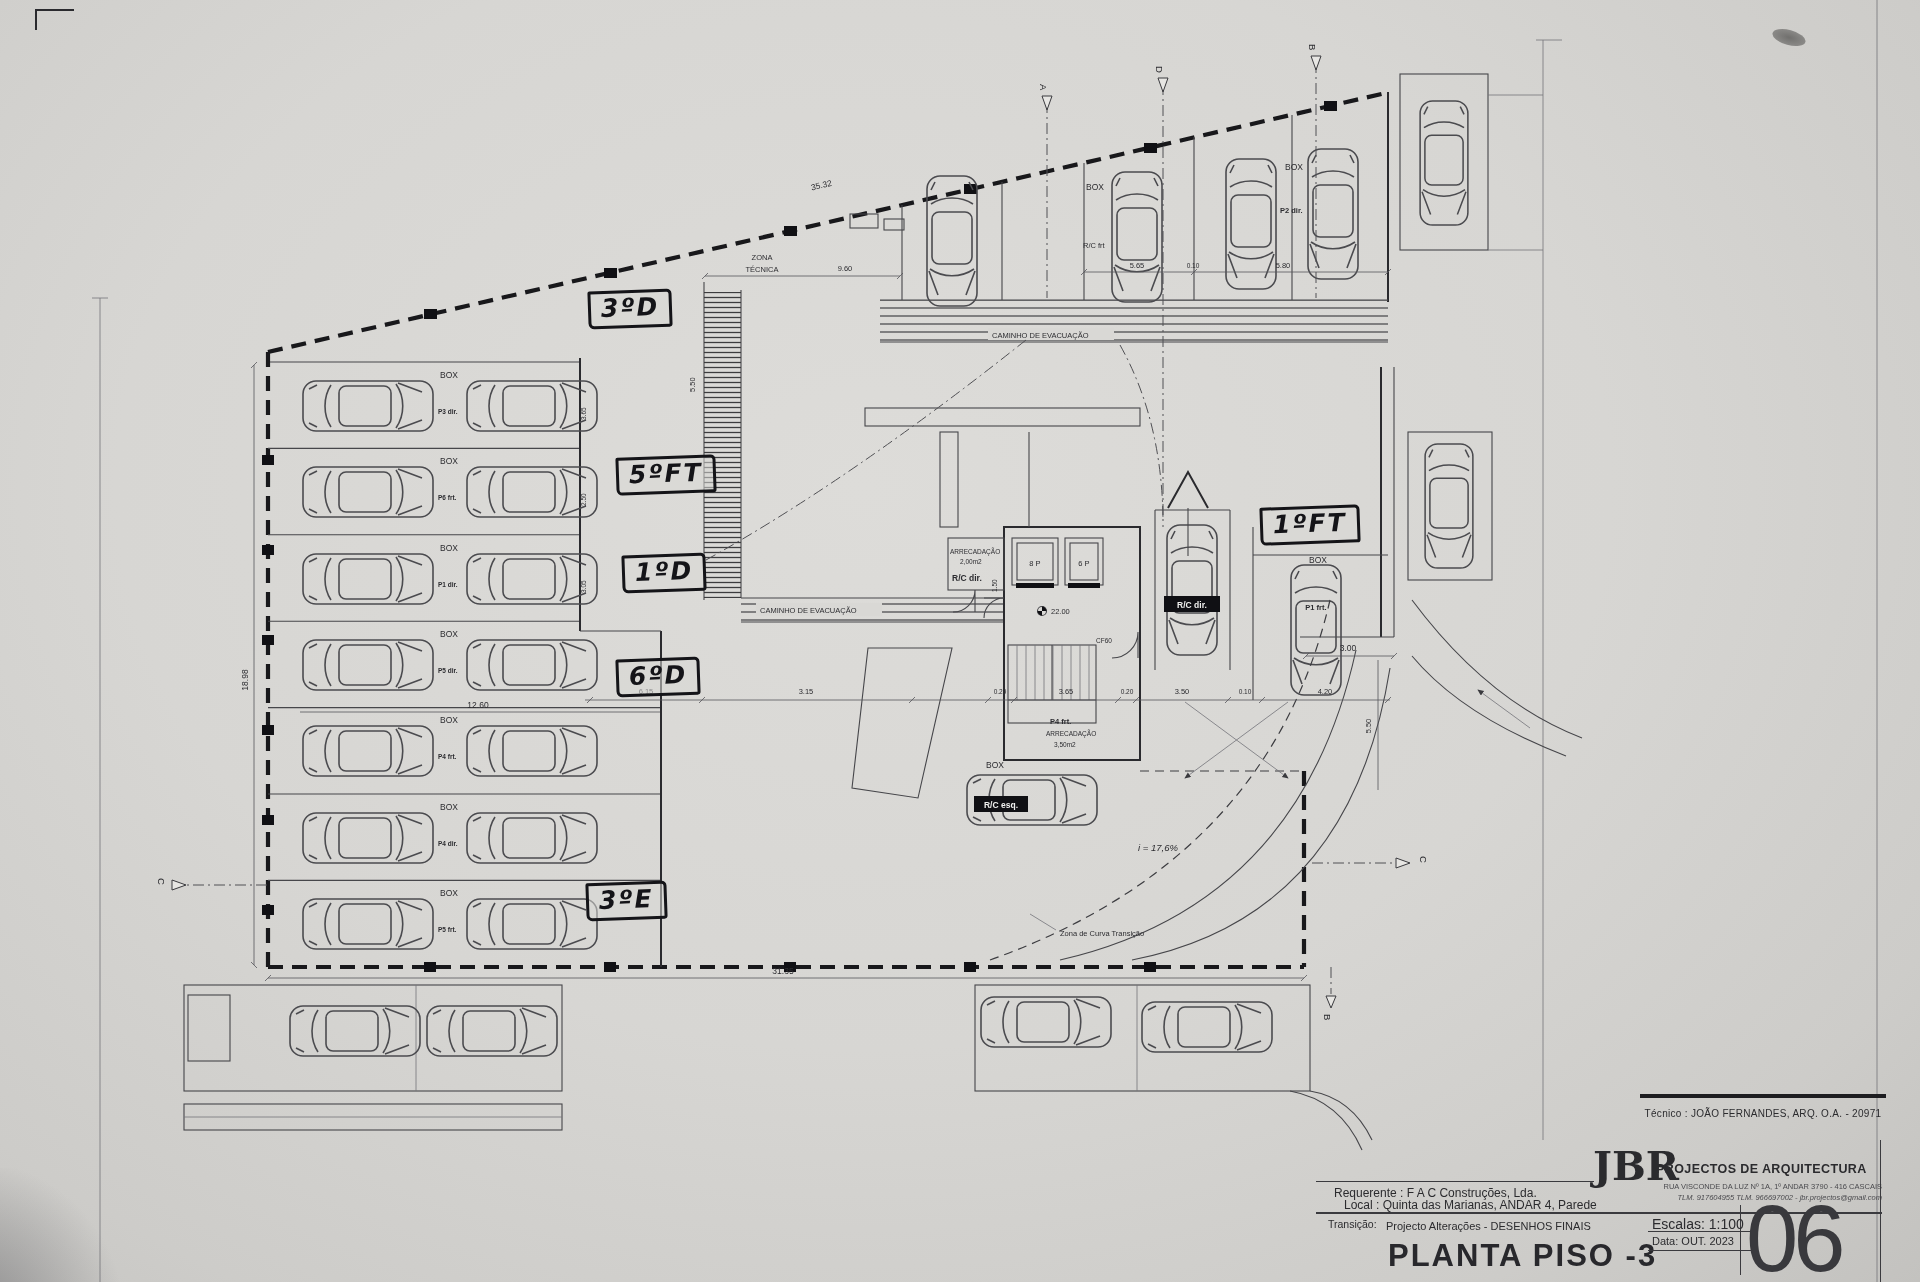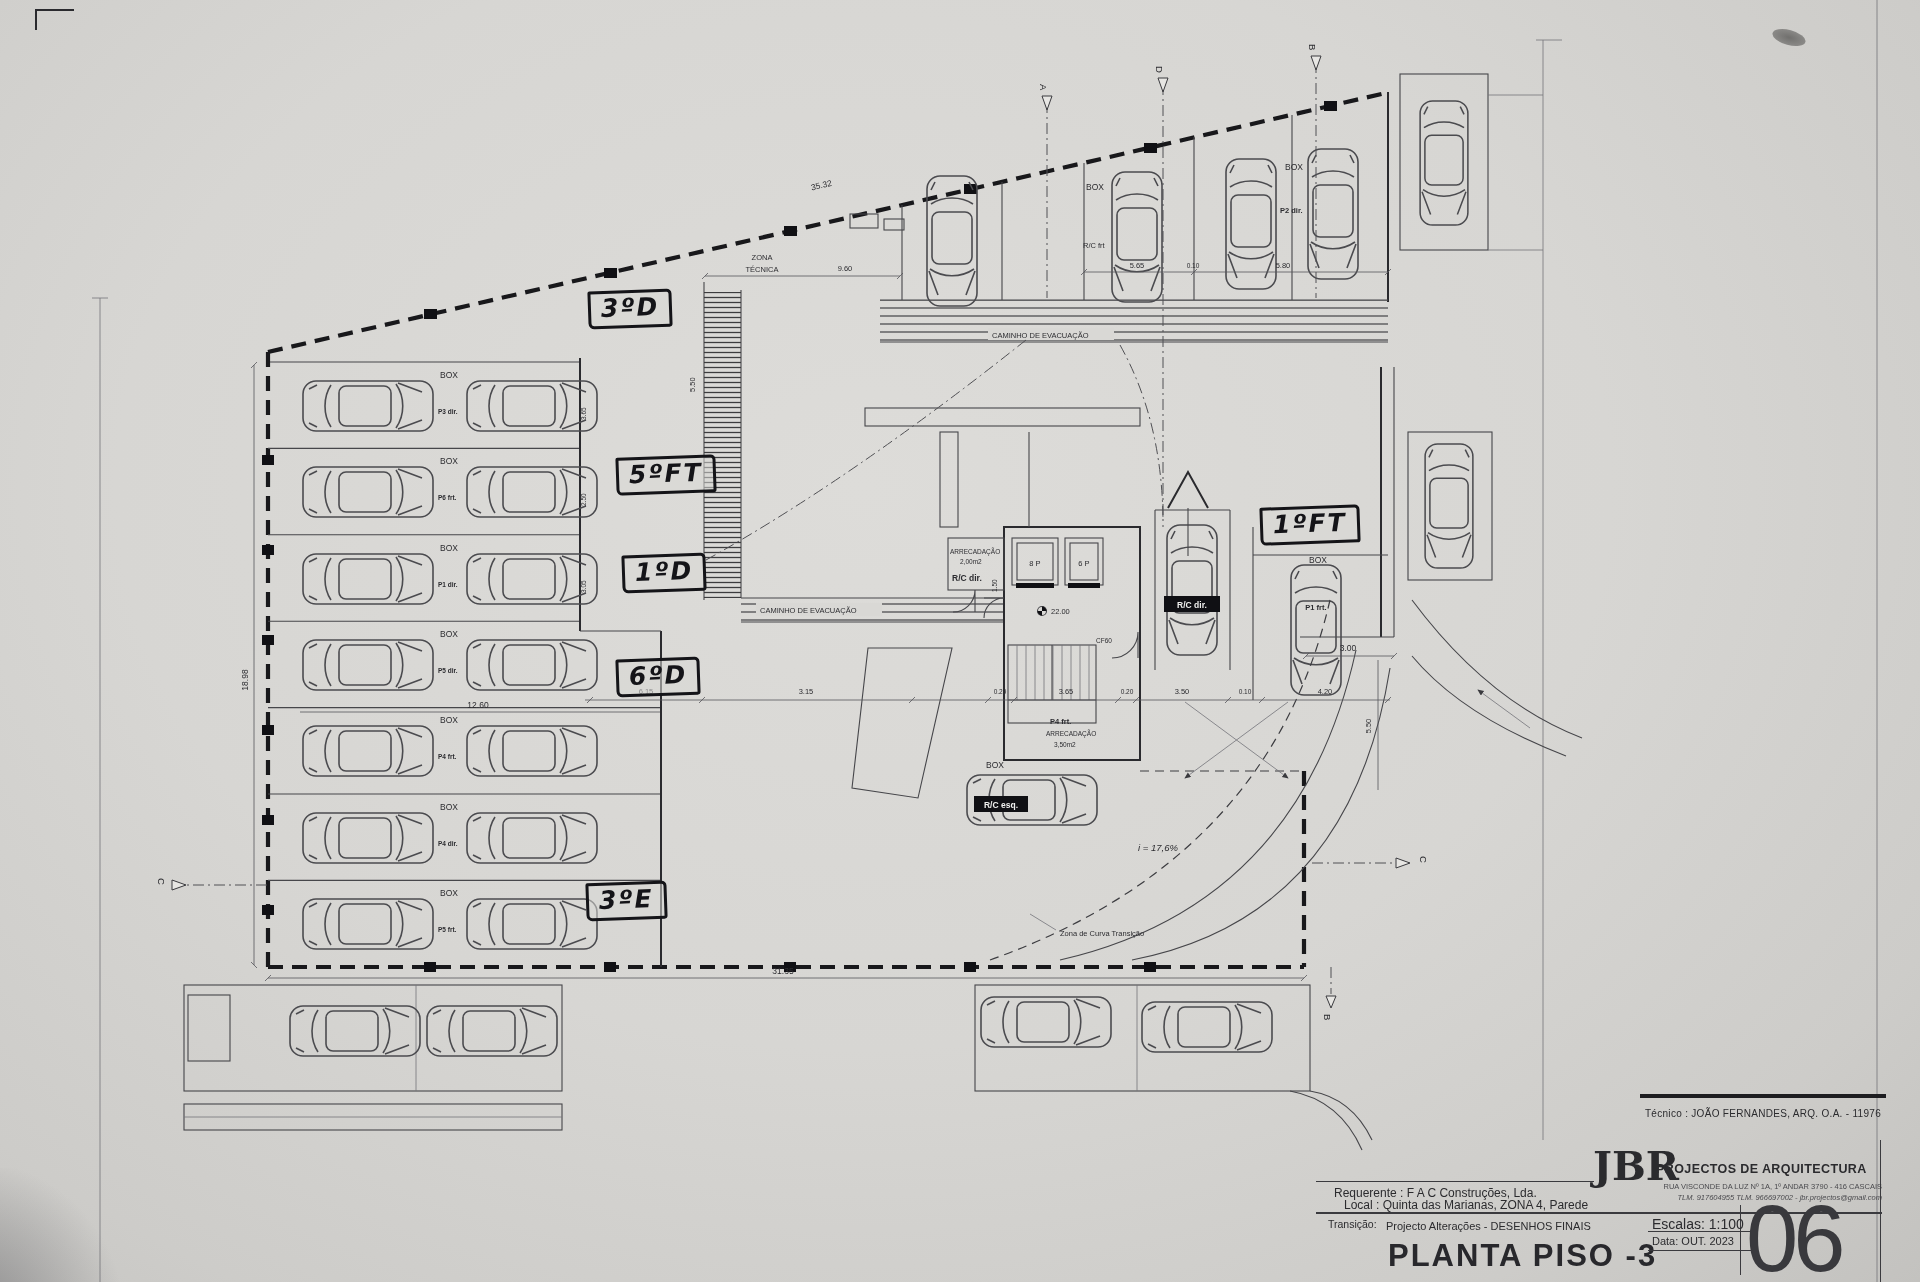--- a/index.html
+++ b/index.html
@@ -374,32 +374,32 @@
   </g>
 </svg>
 
 <div class="hand" style="left:588px;top:290px">3ºD</div>
 <div class="hand" style="left:616px;top:456px">5ºFT</div>
 <div class="hand" style="left:622px;top:554px">1ºD</div>
 <div class="hand" style="left:616px;top:658px">6ºD</div>
 <div class="hand" style="left:586px;top:882px">3ºE</div>
 <div class="hand" style="left:1260px;top:506px">1ºFT</div>
 
-<div class="tecnico">Técnico : JOÃO FERNANDES, ARQ.  O.A. - 11976</div>
+<div class="tecnico">Técnico : JOÃO FERNANDES, ARQ.  O.A. - 20971</div>
 
 <div style="position:absolute;left:1316px;top:1140px;width:566px;height:142px;">
   <div class="tb-line" style="left:0;top:41px;width:278px;"></div>
   <div class="tb-line" style="left:0;top:72px;width:566px;border-top-width:2px;"></div>
   <div class="tb-vline" style="left:424px;top:65px;height:70px;"></div>
   <div class="tb-abs jbr" style="left:277px;top:8px;">JBR</div>
   <div class="tb-abs" style="left:340px;top:22px;font-size:12.5px;font-weight:bold;letter-spacing:.4px;">PROJECTOS DE ARQUITECTURA</div>
   <div class="tb-abs" style="left:338px;top:42px;width:228px;font-size:7.5px;text-align:right;color:#4a4a4e;">RUA VISCONDE DA LUZ Nº 1A, 1º ANDAR  3790 - 416  CASCAIS</div>
   <div class="tb-abs" style="left:338px;top:53px;width:228px;font-size:7.5px;text-align:right;color:#4a4a4e;font-style:italic;">TLM. 917604955  TLM. 966697002 - jbr.projectos@gmail.com</div>
   <div class="tb-abs" style="left:18px;top:46px;font-size:12px;">Requerente : F A C  Construções, Lda.</div>
-  <div class="tb-abs" style="left:28px;top:58px;font-size:12px;">Local : Quinta das Marianas, ZONA 4, Parede</div>
+  <div class="tb-abs" style="left:28px;top:58px;font-size:12px;">Local : Quinta das Marianas, ANDAR 4, Parede</div>
   <div class="tb-abs" style="left:12px;top:78px;font-size:10.5px;">Transição:</div>
   <div class="tb-abs" style="left:70px;top:80px;font-size:11px;">Projecto Alterações - DESENHOS FINAIS</div>
   <div class="tb-abs ttl" style="left:72px;top:98px;">PLANTA PISO -3</div>
   <div class="tb-abs" style="left:336px;top:76px;font-size:14px;">Escalas:  1:100</div>
   <div class="tb-line" style="left:332px;top:91px;width:110px;border-top-width:1.2px;"></div>
   <div class="tb-abs" style="left:336px;top:95px;font-size:11px;">Data: OUT.  2023</div>
   <div class="tb-line" style="left:332px;top:110px;width:110px;border-top-width:1.2px;"></div>
   <div class="tb-abs sheetno" style="left:430px;top:62px;">06</div>
   <div class="tb-vline" style="left:564px;top:0;height:142px;"></div>
 </div>

